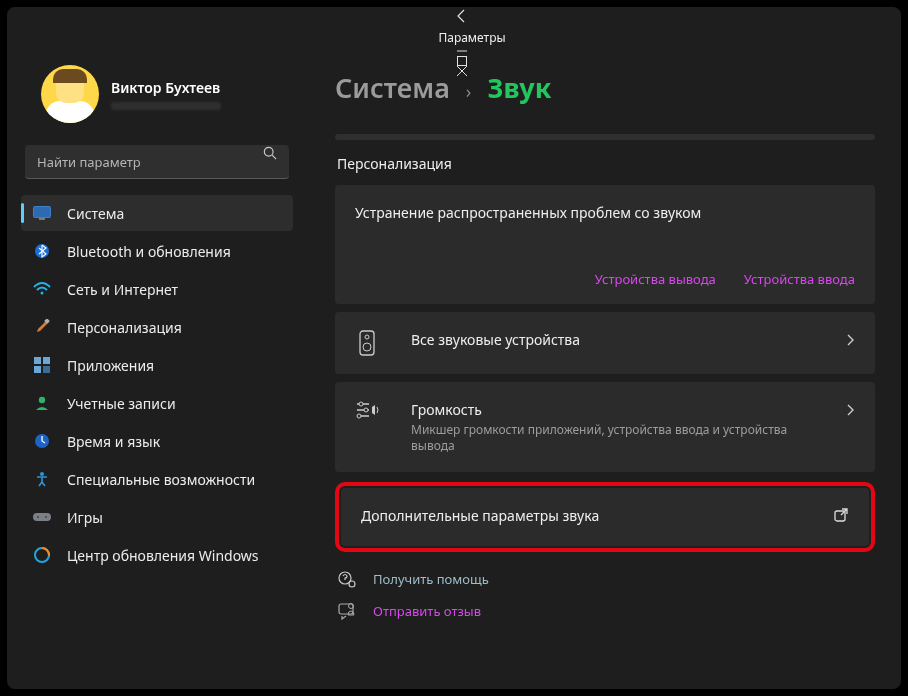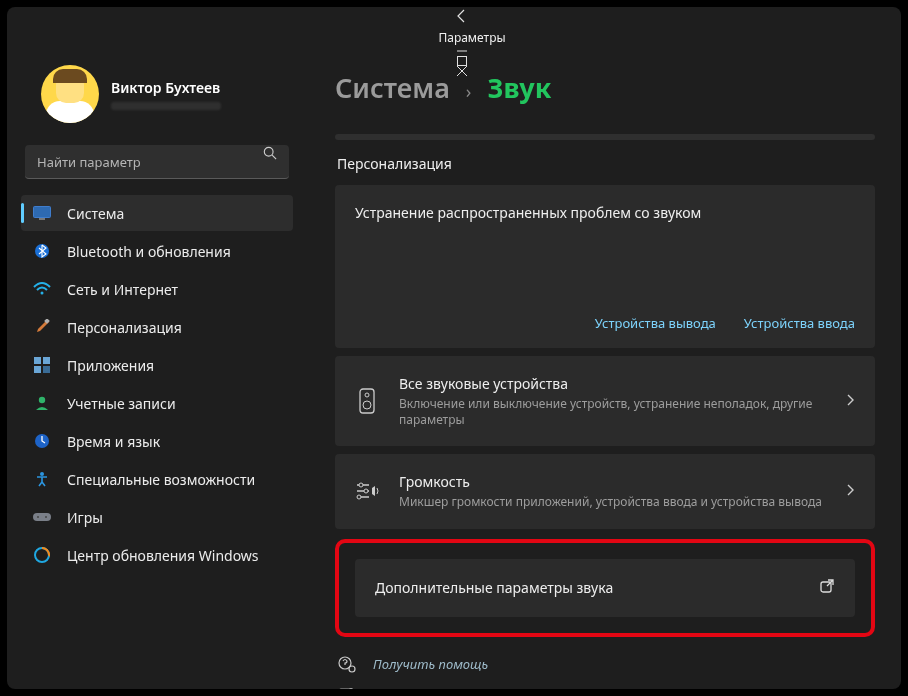--- a/index.html
+++ b/index.html
@@ -62,37 +62,37 @@
   .nav-icon { width:18px; height:18px; display:flex; align-items:center; justify-content:center; flex:0 0 18px;}
   .content { flex:1; padding: 22px 26px 0 28px; overflow:auto; }
   .breadcrumbs { display:flex; align-items:baseline; gap:16px; margin-bottom:28px; }
   .crumb-parent { font-size:27px; font-weight:600; color:#9b9b9b; cursor:pointer;}
   .crumb-sep { color:#888; font-size:18px; }
   .crumb-current { font-size:27px; font-weight:700; color:#22c55e; }
   .section-label { font-size:14px; color:#eee; margin: 10px 0 12px 2px; }
   .top-bar { height:6px; background:#2f2f2f; border-radius:3px; margin-bottom:14px; }
   .card {
     background:#2b2b2b; border-radius:4px; padding:18px 20px; margin-bottom:8px;
-    display:flex; align-items:center; gap:20px; position:relative;
+    display:flex; align-items:flex-start; gap:32px; position:relative;
   }
   .card.trouble { flex-direction:column; align-items:flex-start; gap:8px; padding:18px 20px 16px 20px;}
   .trouble-title { font-size:14px; color:#eee; }
   .trouble-links { align-self:flex-end; display:flex; gap:28px; margin-top:40px; font-size:13px; }
-  .link { color:#7dd3fc; cursor:pointer;margin-top:44px;}
+  .link { color:#d946ef; cursor:pointer;}
   .card-icon { width:24px; display:flex; justify-content:center; color:#ddd; flex:0 0 24px;}
   .card-text { flex:1; }
   .card-title { font-size:14px; color:#eee; }
   .card-sub { font-size:12px; color:#9d9d9d; margin-top:3px; line-height:1.35;}
   .chev { color:#ccc; }
   .highlight-wrap {
-    border:4px solid #e30613; border-radius:10px; padding:16px; margin-top:10px; margin-bottom:14px;
+    border:4px solid #e30613; border-radius:10px; padding:2px; margin-top:10px; margin-bottom:14px;
   }
   .highlight-wrap .card { margin-bottom:0; }
   .footer-links { margin-top:18px; display:flex; flex-direction:column; gap:14px; padding-left:2px;}
-  .footer-link { display:flex; align-items:center; gap:16px; font-size:13px; color:#9fbccb; cursor:pointer;font-style:italic;}
+  .footer-link { display:flex; align-items:center; gap:16px; font-size:13px; color:#9fbccb; cursor:pointer;}
   .footer-link .fi { width:20px; color:#c8c8c8; display:flex; justify-content:center;}
   .footer-link.muted { color:#d946ef; cursor:default;}
 </style>
 </head>
 <body>
 
 <div class="win">
 
   <div class="titlebar">
     <div class="back-arrow">
@@ -266,21 +266,20 @@
       <div class="card">
         <div class="card-icon">
           <svg width="20" height="26" viewBox="0 0 20 26">
               <rect x="3" y="1" width="14" height="24" rx="3" stroke="#ccc" stroke-width="1.3" fill="none"></rect>
               <circle cx="10" cy="7" r="2" stroke="#ccc" fill="none"></circle>
               <circle cx="10" cy="17" r="4" stroke="#ccc" fill="none"></circle>
             </svg>
         </div>
         <div class="card-text">
           <div class="card-title">Все звуковые устройства</div>
-          <div class="card-sub">Включение или выключение устройств, устранение неполадок, другие параметры</div>
         </div>
         <div class="chev">
           <svg width="10" height="14" viewBox="0 0 10 14">
               <path d="M3 2 L8 7 L3 12" stroke="#ccc" stroke-width="1.4" fill="none"></path>
             </svg>
         </div>
       </div>
 
       <div class="card">
         <div class="card-icon">

